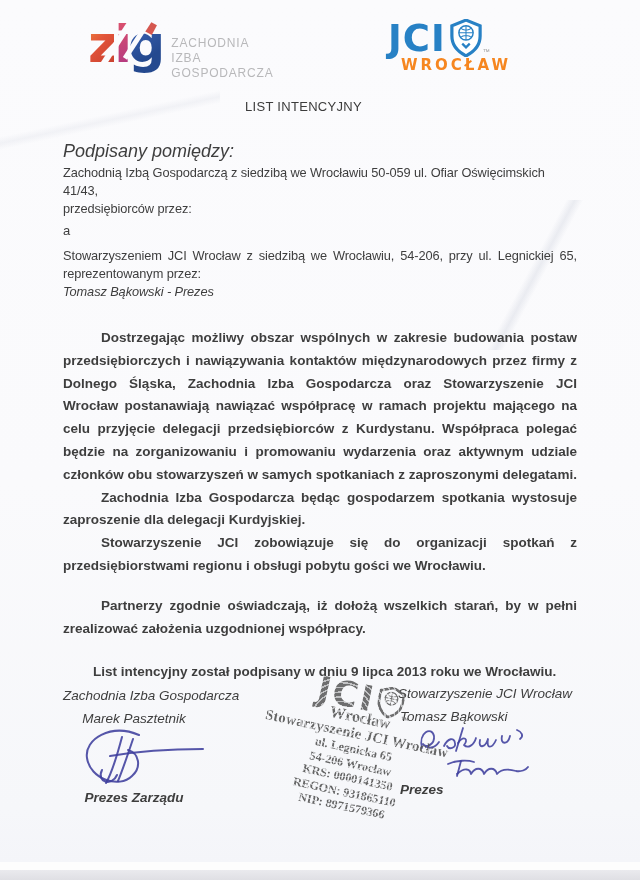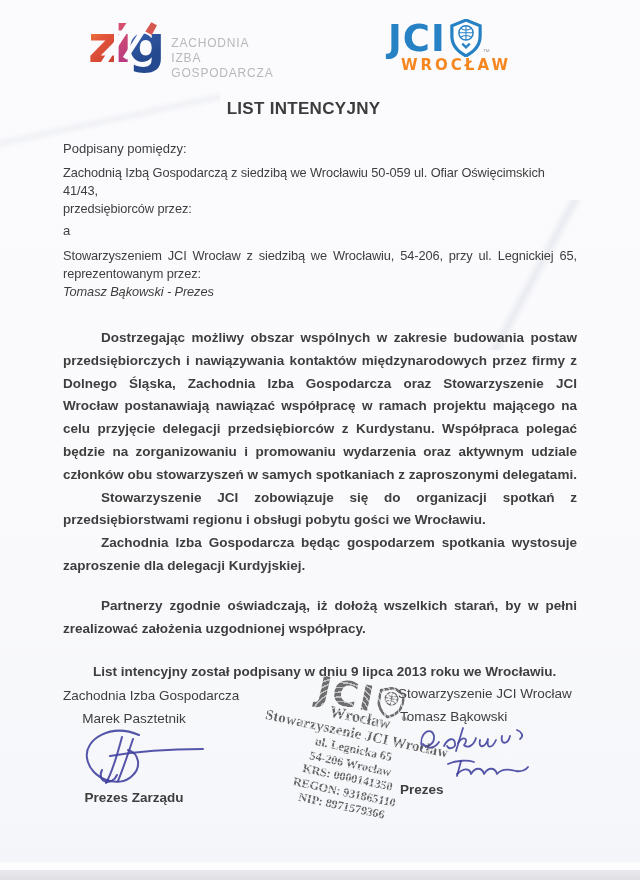--- a/index.html
+++ b/index.html
@@ -41,36 +41,36 @@
   .jci-logo{position:absolute;left:388px;top:20px;width:140px;}
   .jci-row{display:flex;align-items:flex-start;}
   .jci-acronym{font-family:"DejaVu Sans",sans-serif;font-weight:800;font-size:37px;line-height:37px;
     color:#2781c5;letter-spacing:1px;}
   .jci-shield{margin-left:4px;margin-top:-1px;}
   .jci-tm{font-size:7px;color:#9a9a9a;align-self:flex-end;margin-left:1px;margin-bottom:2px;}
   .jci-city{color:#f6861f;font-weight:700;font-size:15px;letter-spacing:3px;margin-top:-1px;
     margin-left:13px;font-family:"DejaVu Sans",sans-serif;}
 
   
-  .title{position:absolute;top:99px;left:0;width:607px;text-align:center;font-size:17px;
-    font-weight:700;letter-spacing:.3px;margin:0;color:#3c3c3c;}
-  .opening{position:absolute;left:63px;top:141px;font-size:13px;}
+  .title{position:absolute;top:99px;left:0;width:607px;text-align:center;font-size:13px;
+    font-weight:400;letter-spacing:.3px;margin:0;color:#3c3c3c;}
+  .opening{position:absolute;left:63px;top:141px;font-size:18px;font-style:italic;}
   .party{position:absolute;left:63px;width:514px;font-size:12.8px;line-height:18px;letter-spacing:-.1px;}
   .party1{top:164px;}
   .party2{top:247px;}
   .party .stretch{text-align:justify;text-align-last:justify;}
   .party .rep{font-style:italic;}
   .connector{position:absolute;left:63px;top:223px;font-size:13px;}
   .body-text{position:absolute;left:63px;top:327px;width:514px;font-size:13.5px;font-weight:bold;}
   .body-text p{margin:0;text-align:justify;text-indent:38px;line-height:22.8px;}
   .body-text p.sp{margin-top:17px;}
   .body-text p.date-line{margin-top:21px;text-align:left;text-indent:30px;}
 
   
-  .sig-col{position:absolute;font-size:13.5px;}
+  .sig-col{position:absolute;font-size:13.5px;font-style:italic;}
   .sig-left{left:63px;top:688px;width:150px;}
   .sig-right{left:398px;top:686px;width:166px;}
   .sig-org{white-space:nowrap;}
   .sig-inner{width:118px;margin-left:12px;text-align:center;}
   .sig-inner-r{width:130px;margin-left:2px;text-align:left;}
   .sig-name{margin-top:8px;}
   .sig-title{font-weight:700;margin-top:2px;}
   .sig-svg{display:block;}
   .sig-svg path{fill:none;stroke:#3f3f9d;stroke-linecap:round;stroke-linejoin:round;opacity:.88;}
 
@@ -136,22 +136,22 @@
   <div class="connector">a</div>
 
   <div class="party party2">
     <div class="stretch">Stowarzyszeniem JCI Wrocław z siedzibą we Wrocławiu, 54-206, przy ul. Legnickiej 65,</div>
     <div>reprezentowanym przez:</div>
     <div class="rep">Tomasz Bąkowski - Prezes</div>
   </div>
 
   <div class="body-text">
     <p>Dostrzegając możliwy obszar wspólnych w zakresie budowania postaw przedsiębiorczych i nawiązywania kontaktów międzynarodowych przez firmy z Dolnego Śląska, Zachodnia Izba Gospodarcza oraz Stowarzyszenie JCI Wrocław postanawiają nawiązać współpracę w ramach projektu mającego na celu przyjęcie delegacji przedsiębiorców z Kurdystanu. Współpraca polegać będzie na zorganizowaniu i promowaniu wydarzenia oraz aktywnym udziale członków obu stowarzyszeń w samych spotkaniach z zaproszonymi delegatami.</p>
+    <p>Zachodnia Izba Gospodarcza będąc gospodarzem spotkania wystosuje zaproszenie dla delegacji Kurdyjskiej.</p>
     <p>Stowarzyszenie JCI zobowiązuje się do organizacji spotkań z przedsiębiorstwami regionu i obsługi pobytu gości we Wrocławiu.</p>
-    <p>Zachodnia Izba Gospodarcza będąc gospodarzem spotkania wystosuje zaproszenie dla delegacji Kurdyjskiej.</p>
     <p class="sp">Partnerzy zgodnie oświadczają, iż dołożą wszelkich starań, by w pełni zrealizować założenia uzgodnionej współpracy.</p>
     <p class="date-line">List intencyjny został podpisany w dniu 9 lipca 2013 roku we Wrocławiu.</p>
   </div>
 
   <div class="sig-col sig-left">
     <div class="sig-org">Zachodnia Izba Gospodarcza</div>
     <div class="sig-inner">
       <div class="sig-name">Marek Pasztetnik</div>
       <svg class="sig-svg" width="132" height="62" viewBox="0 0 132 62" style="margin-left:2px;">
         <path stroke-width="2" d="M62 9 C34 -3 7 13 10 32 C13 53 42 63 55 50 C65 41 62 27 51 24"></path>

